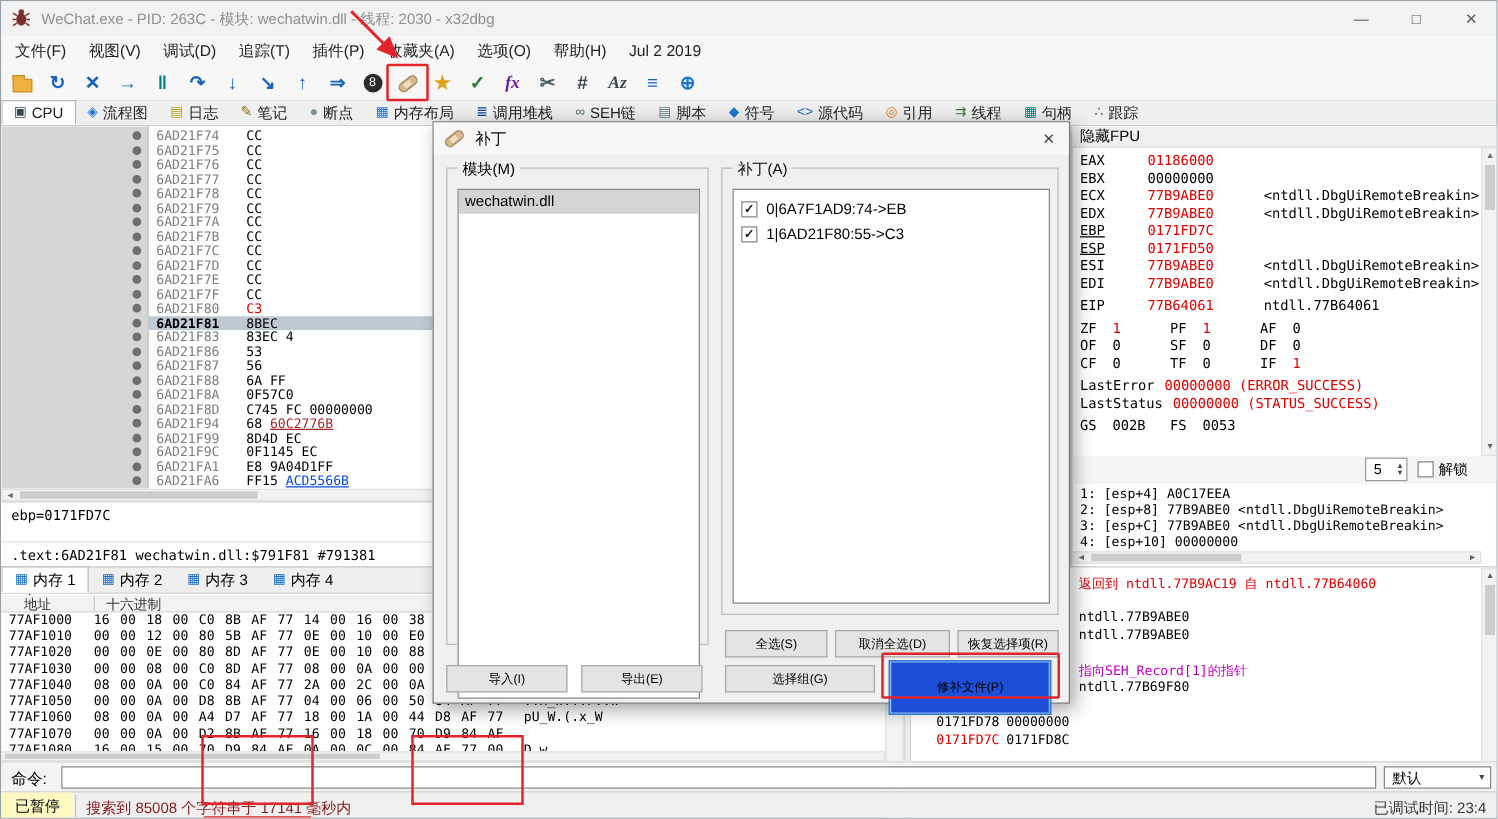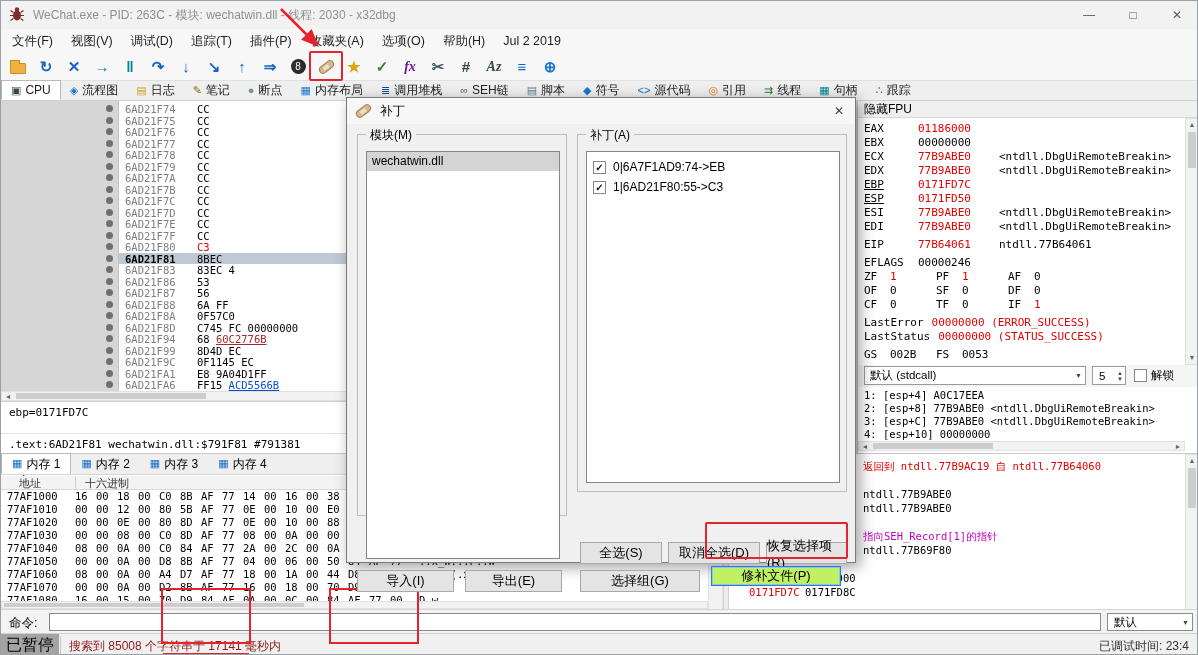--- a/index.html
+++ b/index.html
@@ -85,21 +85,21 @@
   
   #regpane{position:absolute;left:856px;top:0;width:342px;height:352px;background:#fff;border-left:1px solid #c3c3c3;}
   #reghdr{position:absolute;left:0;top:0;width:342px;height:17px;background:#f0f0f0;border-bottom:1px solid #d7d7d7;font-size:12px;padding-left:6px;display:flex;align-items:center;}
   #reg-rows{position:absolute;left:0;top:20px;width:326px;}
   .reg-row{height:14px;display:flex;align-items:center;padding-left:6px;font-family:"DejaVu Sans Mono",monospace;font-size:11px;white-space:nowrap;}
   .reg-gap{height:4px;}
   .rl{min-width:46px;margin-right:8px;}
   .rl.ul{text-decoration:underline;}
   .rv{color:#000;}
   .rv.red{color:#e00000;}
-  .rc{margin-left:28px;color:#000;}
+  .rc{margin-left:40px;color:#000;}
   .flag{width:72px;display:inline-flex;}
   .fl-n{width:26px;}
 
   #convrow{position:absolute;left:0;top:264px;width:342px;height:22px;background:#f5f5f5;}
   #conv-combo{position:absolute;left:6px;top:1px;width:222px;height:19px;background:#fff;border:1px solid #9a9a9a;font-size:11.5px;display:flex;align-items:center;padding-left:5px;}
   #conv-combo .dd{position:absolute;right:3px;font-size:7px;color:#444;}
   #conv-spin{position:absolute;left:234px;top:1px;width:34px;height:19px;background:#fff;border:1px solid #9a9a9a;font-size:11.5px;display:flex;align-items:center;padding-left:6px;}
   #conv-spin .sp{position:absolute;right:2px;font-size:6px;color:#444;line-height:6px;}
   #conv-lock{position:absolute;left:276px;top:3px;display:flex;align-items:center;gap:4px;font-size:11.5px;}
   .cbx{display:inline-block;width:13px;height:13px;background:#fff;border:1px solid #878787;font-size:10px;line-height:11px;text-align:center;color:#111;font-weight:bold;}
@@ -119,48 +119,48 @@
 
   
   #cmdbar{position:absolute;left:0;top:608px;width:1198px;height:24px;background:#f3f3f3;border-top:1px solid #d5d5d5;}
   #cmd-label{position:absolute;left:8px;top:5px;font-size:12.5px;}
   #cmd-input{position:absolute;left:48px;top:3px;width:1052px;height:18px;border:1px solid #8a8a8a;background:#fff;font-size:12px;padding:0 4px;font-family:"DejaVu Sans Mono",monospace;}
   #cmd-mode{position:absolute;left:1106px;top:3px;width:86px;height:18px;background:#fff;border:1px solid #8a8a8a;font-size:11.5px;display:flex;align-items:center;padding-left:6px;}
   #cmd-mode .dd{position:absolute;right:3px;font-size:7px;color:#444;}
 
   
   #statusbar{position:absolute;left:0;top:632px;width:1198px;height:23px;background:#f0f0f0;border-top:1px solid #cfcfcf;}
-  #status-state{position:absolute;left:0;top:0;width:58px;height:22px;background:#a3a3a3;display:flex;align-items:center;justify-content:center;font-size:16px;color:#000;}
+  #status-state{position:absolute;left:0;top:0;width:58px;height:22px;background:#fef9c3;display:flex;align-items:center;justify-content:center;font-size:12px;color:#000;}
   #status-sep{position:absolute;left:59px;top:2px;height:18px;border-left:1px solid #c5c5c5;}
   #status-msg{position:absolute;left:68px;top:4px;font-size:12px;color:#8b1a1a;}
   #status-right{position:absolute;right:10px;top:4px;font-size:12px;color:#333;}
 
   
   #dialog{position:absolute;left:345px;top:96px;width:510px;height:466px;background:#f0f0f0;border:1px solid #7a7a7a;
           box-shadow:4px 4px 14px rgba(0,0,0,.38);z-index:30;}
   #dlg-title{position:absolute;left:0;top:0;width:508px;height:26px;background:#f7f7f7;display:flex;align-items:center;padding-left:8px;gap:8px;}
   #dlg-title-text{font-size:12.5px;flex:1;}
   #dlg-close{width:32px;height:26px;display:flex;align-items:center;justify-content:center;color:#444;font-size:12px;}
   .grp{position:absolute;border:1px solid #bdbdbd;}
   .grp-lb{position:absolute;top:-8px;left:8px;background:#f0f0f0;padding:0 4px;font-size:12px;}
   #grp-mod{left:10px;top:36px;width:210px;height:382px;}
   #module-list{position:absolute;left:8px;top:16px;width:194px;height:408px;background:#fff;border:1px solid #828790;overflow:hidden;}
   .mod-item{height:19px;line-height:19px;padding-left:5px;font-size:12px;}
   .mod-item.sel{background:#d4d4d4;}
   #grp-patch{left:230px;top:36px;width:270px;height:358px;}
   #patch-list{position:absolute;left:8px;top:16px;width:254px;height:332px;background:#fff;border:1px solid #828790;overflow:hidden;padding-top:5px;}
   .patch-item{height:20px;display:flex;align-items:center;gap:7px;padding-left:6px;font-size:12px;}
-  .dlg-btn{position:absolute;height:22px;background:#e4e4e4;border:1px solid #a8a8a8;font-size:13px;display:flex;align-items:center;justify-content:center;margin-top:38px;}
+  .dlg-btn{position:absolute;height:22px;background:#e4e4e4;border:1px solid #a8a8a8;font-size:10px;display:flex;align-items:center;justify-content:center;}
   #btn-selall{left:233px;top:406px;width:82px;}
   #btn-deselall{left:321px;top:406px;width:92px;}
   #btn-restore{left:419px;top:406px;width:81px;}
   #btn-import{left:10px;top:434px;width:97px;}
   #btn-export{left:118px;top:434px;width:97px;}
   #btn-group{left:233px;top:434px;width:120px;}
-  #btn-patchfile{left:364px;top:430px;width:130px;height:20px;border:1px solid #2f7bd6;box-shadow:inset 0 0 0 1px #8cc0f0;background:#bef264;}
+  #btn-patchfile{left:364px;top:430px;width:130px;height:44px;border:1px solid #2f7bd6;box-shadow:inset 0 0 0 1px #8cc0f0;background:#1d4ed8;}
 
   
   .ann{position:absolute;border:2px solid #e3242b;pointer-events:none;}
   #ann-toolbar{left:308px;top:50px;width:34px;height:30px;z-index:40;border-radius:2px;}
   #ann-arrow{position:absolute;left:270px;top:3px;z-index:40;pointer-events:none;}
   #ann-dumpA{left:160px;top:487px;width:90px;height:56px;z-index:5;}
   #ann-dumpB{left:328px;top:487px;width:90px;height:56px;z-index:5;}
   .rline{position:absolute;height:0;border-top:2px solid #e3242b;z-index:5;pointer-events:none;}
   #ann-patchfile{left:358px;top:424px;width:143px;height:37px;border-radius:2px;}
 </style>
@@ -552,24 +552,20 @@
           <span class="rc">&lt;ntdll.DbgUiRemoteBreakin&gt;</span>
         </div>
         <div class="reg-gap"></div>
         <div class="reg-row">
           <span class="rl">EIP</span>
           <span class="rv red">77B64061</span>
           <span class="rc">ntdll.77B64061</span>
         </div>
         <div class="reg-gap"></div>
         <div class="reg-row">
-          <span class="rl">EFLAGS</span>
-          <span class="rv">00000246</span>
-        </div>
-        <div class="reg-row">
           <span class="flag">
             <span class="fl-n">ZF</span>
             <span class="rv red">1</span>
           </span>
           <span class="flag">
             <span class="fl-n">PF</span>
             <span class="rv red">1</span>
           </span>
           <span class="flag">
             <span class="fl-n">AF</span>
@@ -624,24 +620,20 @@
             <span class="rv">0053</span>
           </span>
         </div>
       </div>
     <div class="vscroll" style="left:327px;top:17px;width:14px;height:247px;">
       <span class="sarr" style="left:0;right:0;top:2px;">▲</span>
       <div class="thumb" style="left:2px;top:13px;width:8px;height:36px;"></div>
       <span class="sarr" style="left:0;right:0;bottom:2px;">▼</span>
     </div>
     <div id="convrow">
-      <div id="conv-combo">
-        <span>默认 (stdcall)</span>
-        <span class="dd">▼</span>
-      </div>
       <div id="conv-spin">
         <span>5</span>
         <span class="sp"><span>▲</span><br><span>▼</span></span>
       </div>
       <div id="conv-lock">
         <span class="cbx"></span>
         <span>解锁</span>
       </div>
     </div>
     <div id="args-rows">

